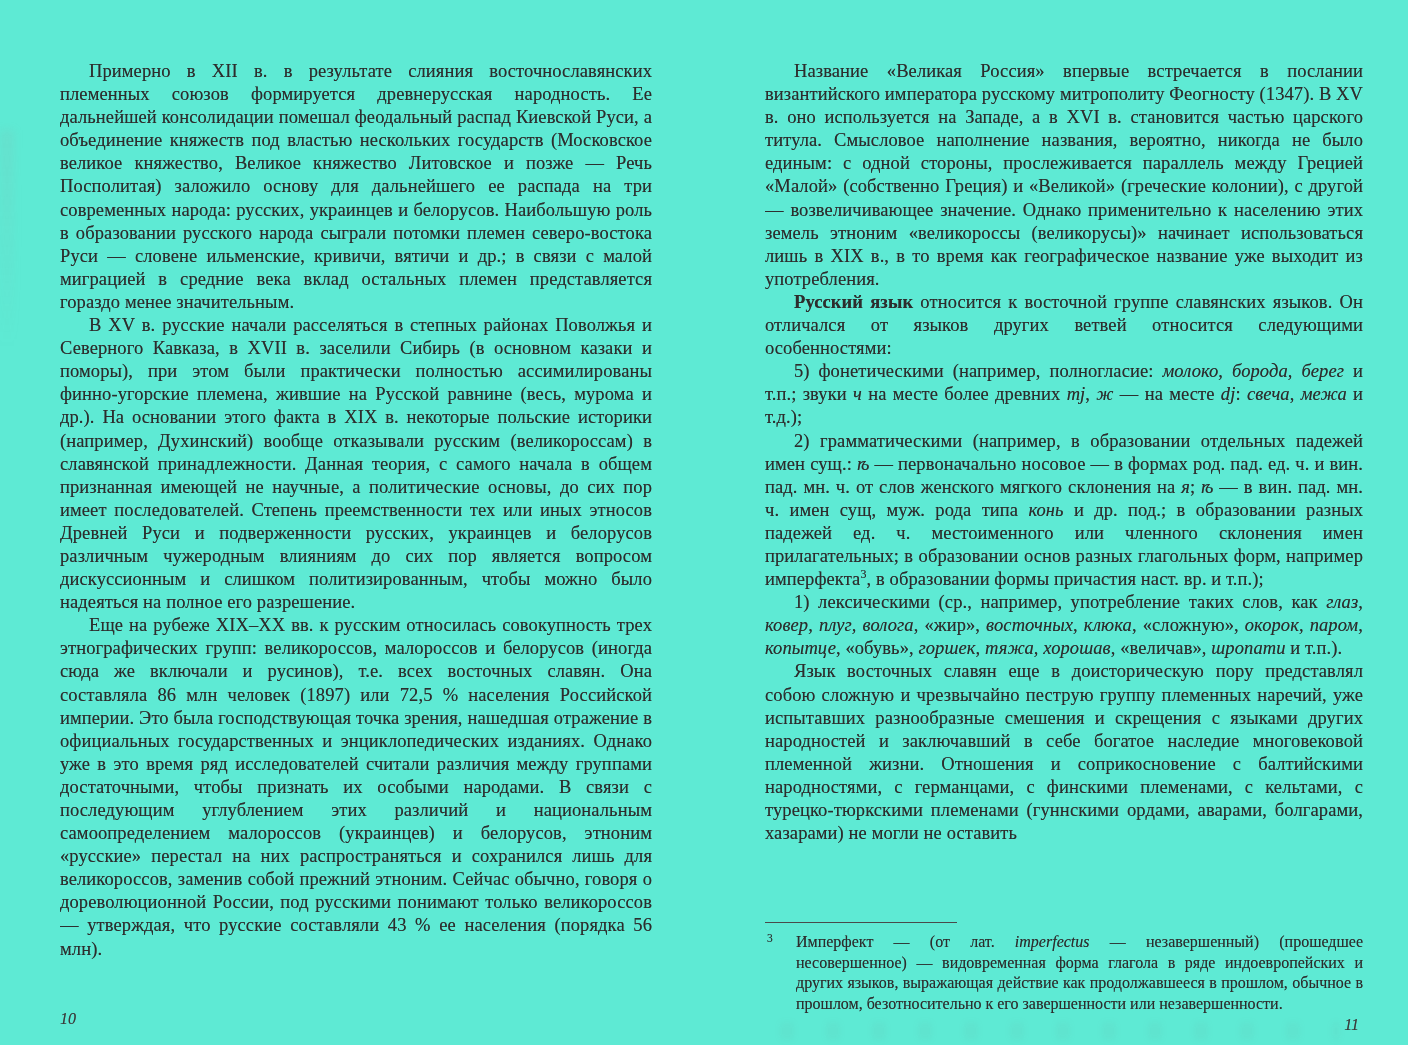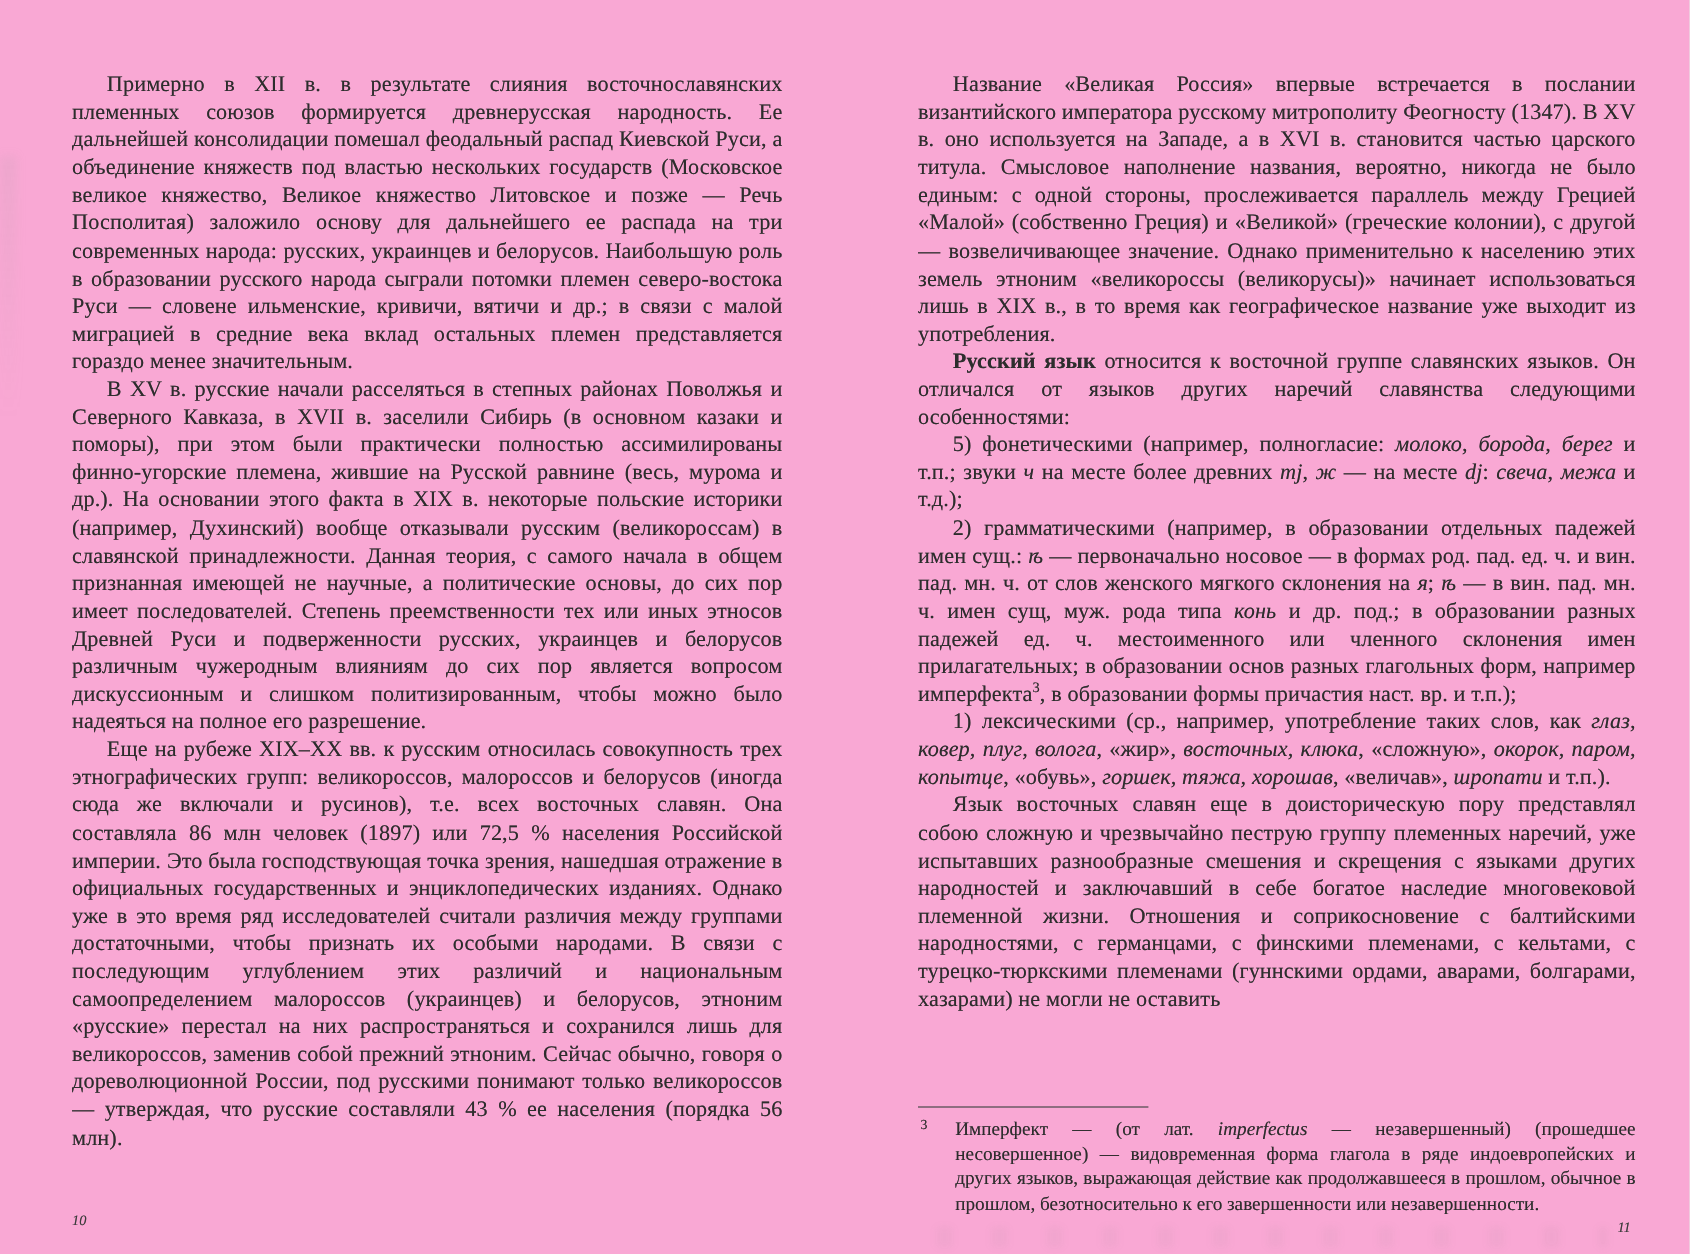--- a/index.html
+++ b/index.html
@@ -4,21 +4,21 @@
 <style>
   html, body {
     margin: 0;
     padding: 0;
     background: #e8e8e6;
   }
   .scan {
     position: relative;
     width: 1408px;
     height: 1045px;
-    background: #f9a8d4;
+    background: #5eead4;
     overflow: hidden;
     font-family: "Liberation Serif", "DejaVu Serif", serif;
     color: #2d2d2d;
   }
   
   .smudge-bottom {
     position: absolute;
     left: 780px;
     top: 1022px;
     width: 560px;
@@ -88,21 +88,21 @@
   }
   .footnote-marker {
     position: absolute;
     left: 2px;
     top: -4px;
     font-size: 11.5px;
   }
   .pagenum {
     position: absolute;
     font-style: italic;
-    font-size: 12px;
+    font-size: 16px;
     color: #3c3c3c;
     text-shadow: 0 0 0.4px rgba(45,45,45,0.5);
   }
   .pagenum-left  { left: 60px; top: 1010px; }
   .pagenum-right { right: 49px; top: 1016px; text-align: right; }
   em { }
   strong { font-weight: bold; margin-top: 48px; }
 </style>
 </head>
 <body>
@@ -116,21 +116,21 @@
         <p class="para"><span>Примерно в XII в. в результате слияния восточнославянских племенных союзов формируется древнерусская народность. Ее дальнейшей консолидации помешал феодальный распад Киевской Руси, а объединение княжеств под властью нескольких государств (Московское великое княжество, Великое княжество Литовское и позже — Речь Посполитая) заложило основу для дальнейшего ее распада на три современных народа: русских, украинцев и белорусов. Наибольшую роль в образовании русского народа сыграли потомки племен северо-востока Руси — словене ильменские, кривичи, вятичи и др.; в связи с малой миграцией в средние века вклад остальных племен представляется гораздо менее значительным.</span></p>
         <p class="para"><span>В XV в. русские начали расселяться в степных районах Поволжья и Северного Кавказа, в XVII в. заселили Сибирь (в основном казаки и поморы), при этом были практически полностью ассимилированы финно-угорские племена, жившие на Русской равнине (весь, мурома и др.). На основании этого факта в XIX в. некоторые польские историки (например, Духинский) вообще отказывали русским (великороссам) в славянской принадлежности. Данная теория, с самого начала в общем признанная имеющей не научные, а политические основы, до сих пор имеет последователей. Степень преемственности тех или иных этносов Древней Руси и подверженности русских, украинцев и белорусов различным чужеродным влияниям до сих пор является вопросом дискуссионным и слишком политизированным, чтобы можно было надеяться на полное его разрешение.</span></p>
         <p class="para"><span>Еще на рубеже XIX–XX вв. к русским относилась совокупность трех этнографических групп: великороссов, малороссов и белорусов (иногда сюда же включали и русинов), т.е. всех восточных славян. Она составляла 86 млн человек (1897) или 72,5 % населения Российской империи. Это была господствующая точка зрения, нашедшая отражение в официальных государственных и энциклопедических изданиях. Однако уже в это время ряд исследователей считали различия между группами достаточными, чтобы признать их особыми народами. В связи с последующим углублением этих различий и национальным самоопределением малороссов (украинцев) и белорусов, этноним «русские» перестал на них распространяться и сохранился лишь для великороссов, заменив собой прежний этноним. Сейчас обычно, говоря о дореволюционной России, под русскими понимают только великороссов — утверждая, что русские составляли 43 % ее населения (порядка 56 млн).</span></p>
       </div>
     <div class="pagenum pagenum-left">10</div>
   </div>
 
   <div class="page page-right">
     <div class="text-block">
         <p class="para"><span>Название «Великая Россия» впервые встречается в послании византийского императора русскому митрополиту Феогносту (1347). В XV в. оно используется на Западе, а в XVI в. становится частью царского титула. Смысловое наполнение названия, вероятно, никогда не было единым: с одной стороны, прослеживается параллель между Грецией «Малой» (собственно Греция) и «Великой» (греческие колонии), с другой — возвеличивающее значение. Однако применительно к населению этих земель этноним «великороссы (великорусы)» начинает использоваться лишь в XIX в., в то время как географическое название уже выходит из употребления.</span></p>
-        <p class="para"><strong>Русский язык</strong><span> относится к восточной группе славянских языков. Он отличался от языков других наречий славянства следующими особенностями:</span></p>
+        <p class="para"><strong>Русский язык</strong><span> относится к восточной группе славянских языков. Он отличался от языков других ветвей относится следующими особенностями:</span></p>
         <p class="para"><span>5) фонетическими (например, полногласие: </span><em>молоко, борода, берег</em><span> и т.п.; звуки </span><em>ч</em><span> на месте более древних </span><em>тj</em><span>, </span><em>ж</em><span> — на месте </span><em>dj</em><span>: </span><em>свеча</em><span>, </span><em>межа</em><span> и т.д.);</span></p>
         <p class="para"><span>2) грамматическими (например, в образовании отдельных падежей имен сущ.: </span><em>ѣ</em><span> — первоначально носовое — в формах род. пад. ед. ч. и вин. пад. мн. ч. от слов женского мягкого склонения на </span><em>я</em><span>; </span><em>ѣ</em><span> — в вин. пад. мн. ч. имен сущ, муж. рода типа </span><em>конь</em><span> и др. под.; в образовании разных падежей ед. ч. местоименного или членного склонения имен прилагательных; в образовании основ разных глагольных форм, например имперфекта</span><sup>3</sup><span>, в образовании формы причастия наст. вр. и т.п.);</span></p>
         <p class="para"><span>1) лексическими (ср., например, употребление таких слов, как </span><em>глаз, ковер, плуг, волога</em><span>, «жир», </span><em>восточных, клюка</em><span>, «сложную», </span><em>окорок, паром, копытце</em><span>, «обувь», </span><em>горшек, тяжа, хорошав</em><span>, «величав», </span><em>шропати</em><span> и т.п.).</span></p>
         <p class="para"><span>Язык восточных славян еще в доисторическую пору представлял собою сложную и чрезвычайно пеструю группу племенных наречий, уже испытавших разнообразные смешения и скрещения с языками других народностей и заключавший в себе богатое наследие многовековой племенной жизни. Отношения и соприкосновение с балтийскими народностями, с германцами, с финскими племенами, с кельтами, с турецко-тюркскими племенами (гуннскими ордами, аварами, болгарами, хазарами) не могли не оставить</span></p>
       </div>
 
     <div class="footnote">
       <div class="footnote-rule"></div>
       <div class="footnote-body">
         <span class="footnote-marker">3</span>

